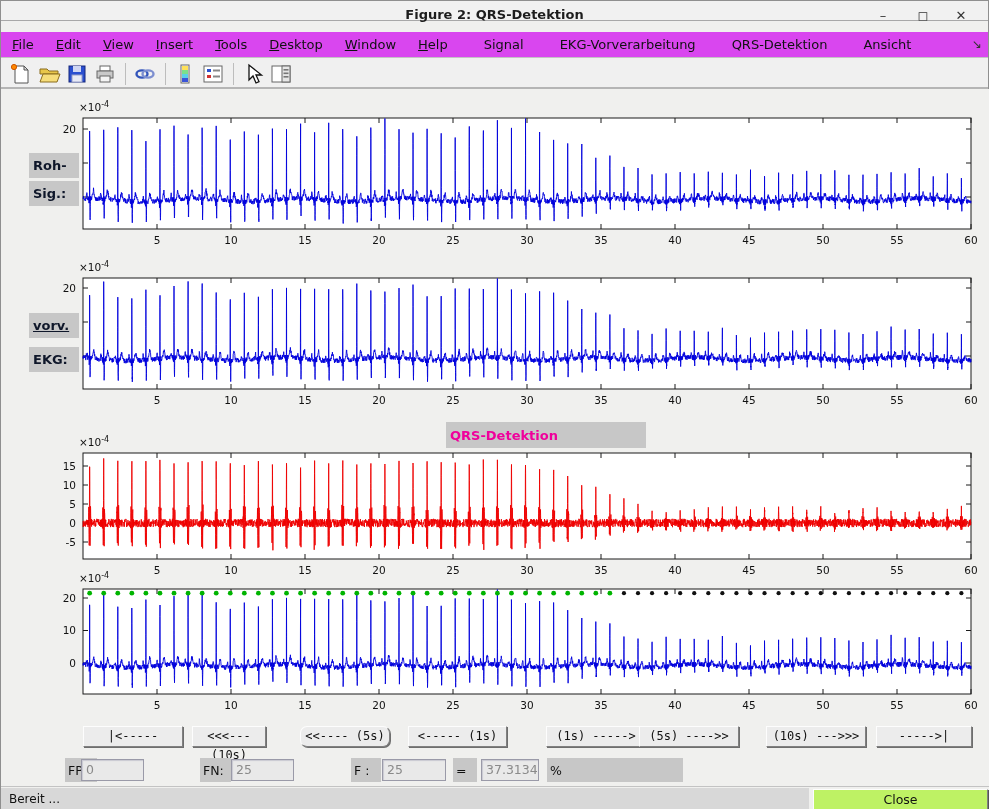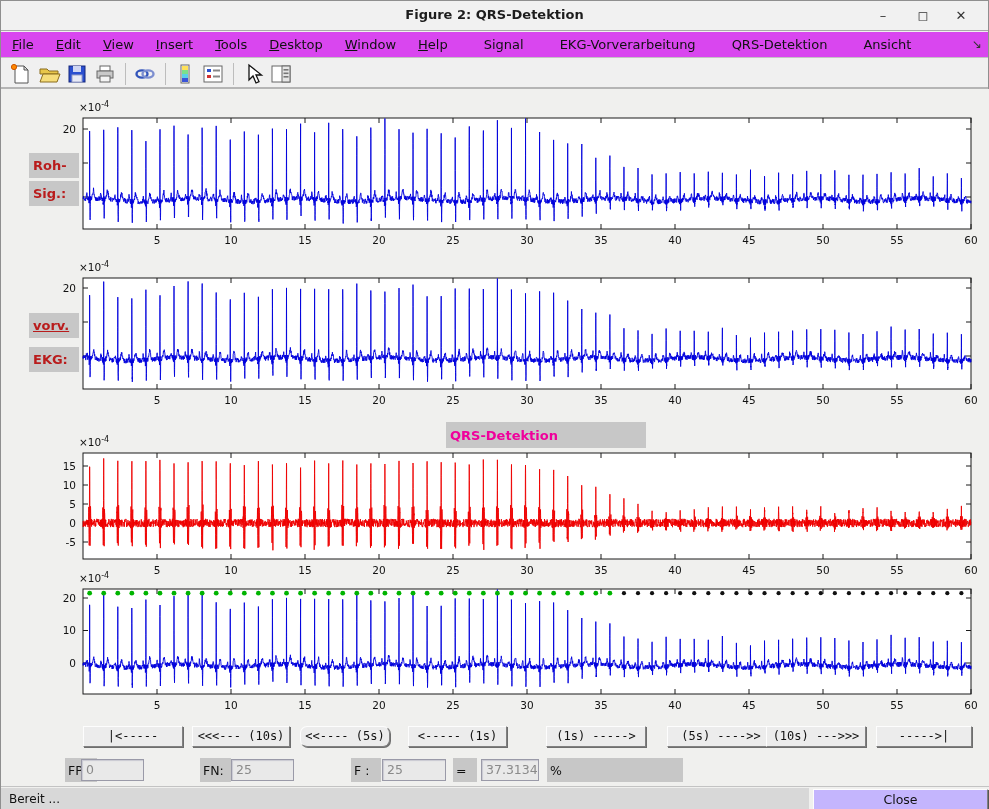--- a/index.html
+++ b/index.html
@@ -1,21 +1,21 @@
 <!DOCTYPE html>
 <html><head>
 <meta charset="utf-8">
 <style>
   * { margin:0; padding:0; box-sizing:border-box; }
   html,body { width:989px; height:809px; }
   body { font-family:"DejaVu Sans","Liberation Sans",sans-serif; background:#f0f0ee; position:relative; overflow:hidden; }
   #window { position:absolute; inset:0; border:1px solid #8f8f8f; background:#f0f0ee; }
 
   
-  #titlebar { position:absolute; left:0; top:0; width:100%; height:30px; background:#f1f1f1; border-bottom:1px solid #a8a8a8; }
+  #titlebar { position:absolute; left:0; top:0; width:100%; height:20px; background:#f1f1f1; border-bottom:1px solid #a8a8a8; }
   #title { position:absolute; left:0; right:0; top:6px; text-align:center; font-size:13px; font-weight:bold; color:#1d1d1d; }
   .winctl { position:absolute; top:4px; width:30px; height:22px; text-align:center; font-size:13px; color:#333; line-height:22px; cursor:default; }
   #btn-min { right:90px; } #btn-max { right:50px; } #btn-close { right:12px; }
 
   
   #menubar { position:absolute; left:0; top:31px; width:100%; height:26px; background:#d946ef; border-bottom:1px solid #c3c3c3; display:flex; align-items:center; font-size:13px; color:#111; }
   .menu-item { padding:4px 11px; white-space:nowrap; }
   .menu-item.custom { margin-left:14px; }
   .menu-item u { text-decoration:underline; }
   #menu-overflow { position:absolute; right:6px; top:5px; font-size:12px; color:#333; }
@@ -23,34 +23,34 @@
   
   #toolbar { position:absolute; left:0; top:58px; width:100%; height:30px; background:#f0f0f0; border-bottom:2px solid #b5b5b5; }
   .tb-icon { position:absolute; top:3px; width:24px; height:24px; }
   .tb-sep { position:absolute; top:4px; width:1px; height:22px; background:#bdbdbd; }
 
   
   #figure { position:absolute; left:0; top:88px; width:989px; height:697px; background:#f0f0ee; }
   #plots-svg { position:absolute; left:0; top:0; }
   .tick { font-family:"DejaVu Sans",sans-serif; font-size:10.5px; fill:#111; }
 
-  .side-label { position:absolute; width:50px; height:25px; background:#c7c7c7; color:#b91c1c; font-weight:bold; font-size:13px; display:flex; align-items:center; padding-left:4px; }
+  .side-label { position:absolute; width:50px; height:25px; background:#c7c7c7; color:#0f172a; font-weight:bold; font-size:13px; display:flex; align-items:center; padding-left:4px; }
   #plot3-title-box { position:absolute; left:445px; top:421px; width:200px; height:26px; background:#c7c7c7; display:flex; align-items:center; padding-left:4px; font-size:13px; font-weight:bold; color:#f0009c; }
 
   
   .nav-btn { position:absolute; top:725px; height:21px; background:#ececec; border:1px solid #808080; border-top-color:#fdfdfd; border-left-color:#fdfdfd; box-shadow:1px 1px 0 #6e6e6e; font-family:"DejaVu Sans Mono","Liberation Mono",monospace; font-size:12px; color:#111; text-align:center; line-height:19px; cursor:default; }
 
   
   .stat-label { position:absolute; top:757px; height:24px; background:#c7c7c7; color:#111; font-size:12.5px; display:flex; align-items:center; padding-left:3px; }
   .stat-input { position:absolute; top:758px; height:22px; background:#e9e9e9; border:1px solid #9a9aa8; box-shadow:inset 1px 1px 1px #c9c9d2; color:#8a8a8a; font-size:12.5px; line-height:20px; padding-left:4px; }
 
   
   #statusbar { position:absolute; left:0; top:785px; width:989px; height:24px; background:#f0f0ee; border-top:1px solid #c3c3c3; }
   #status-strip { position:absolute; left:0; top:1px; width:808px; height:22px; background:#d8d8d8; color:#111; font-size:12px; line-height:22px; padding-left:8px; }
-  #close-button { position:absolute; left:812px; top:2px; width:175px; height:21px; background:#c4b5fd; border:1px solid #808080; border-top-color:#fdfdfd; border-left-color:#fdfdfd; box-shadow:1px 1px 0 #555; font-size:12.5px; color:#111; text-align:center; line-height:19px; cursor:default; }
+  #close-button { position:absolute; left:812px; top:2px; width:175px; height:21px; background:#bef264; border:1px solid #808080; border-top-color:#fdfdfd; border-left-color:#fdfdfd; box-shadow:1px 1px 0 #555; font-size:12.5px; color:#111; text-align:center; line-height:19px; cursor:default; }
 </style>
 </head>
 <body>
 
 <div id="window">
 
   <div id="titlebar">
     <div id="title">Figure 2: QRS-Detektion</div>
     <div class="winctl" id="btn-min">–</div>
     <div class="winctl" id="btn-max">◻</div>
@@ -393,25 +393,25 @@
 
     <div class="side-label" style="left:28px; top:64px;">Roh-</div>
     <div class="side-label" style="left:28px; top:92px;">Sig.:</div>
     <div class="side-label" style="left:28px; top:224px;text-decoration:underline;">vorv.</div>
     <div class="side-label" style="left:28px; top:258px;">EKG:</div>
     <div id="plot3-title-box" style="top:333px;">QRS-Detektion</div>
 
   </div>
 
   <div class="nav-btn" style="left:82px;  width:100px;">|&lt;-----</div>
-  <div class="nav-btn" style="left:191px; width:98px;">&lt;&lt;&lt;--- (10s)</div>
+  <div class="nav-btn" style="left:191px; width:74px;">&lt;&lt;&lt;--- (10s)</div>
   <div class="nav-btn" style="left:299px; width:90px;border-radius:7px;">&lt;&lt;---- (5s)</div>
   <div class="nav-btn" style="left:407px; width:99px;">&lt;----- (1s)</div>
   <div class="nav-btn" style="left:545px; width:100px;">(1s) -----&gt;</div>
-  <div class="nav-btn" style="left:666px; width:108px;">(5s) ----&gt;&gt;</div>
+  <div class="nav-btn" style="left:638px; width:100px;">(5s) ----&gt;&gt;</div>
   <div class="nav-btn" style="left:765px; width:100px;">(10s) ---&gt;&gt;&gt;</div>
   <div class="nav-btn" style="left:875px; width:96px;">-----&gt;|</div>
 
   <div class="stat-label" style="left:64px;  width:32px;">FP:</div>
   <div class="stat-input" style="left:80px;  width:63px;">0</div>
   <div class="stat-label" style="left:199px; width:31px;">FN:</div>
   <div class="stat-input" style="left:230px; width:63px;">25</div>
   <div class="stat-label" style="left:350px; width:30px;">F :</div>
   <div class="stat-input" style="left:381px; width:64px;">25</div>
   <div class="stat-label" style="left:452px; width:24px;">=</div>

